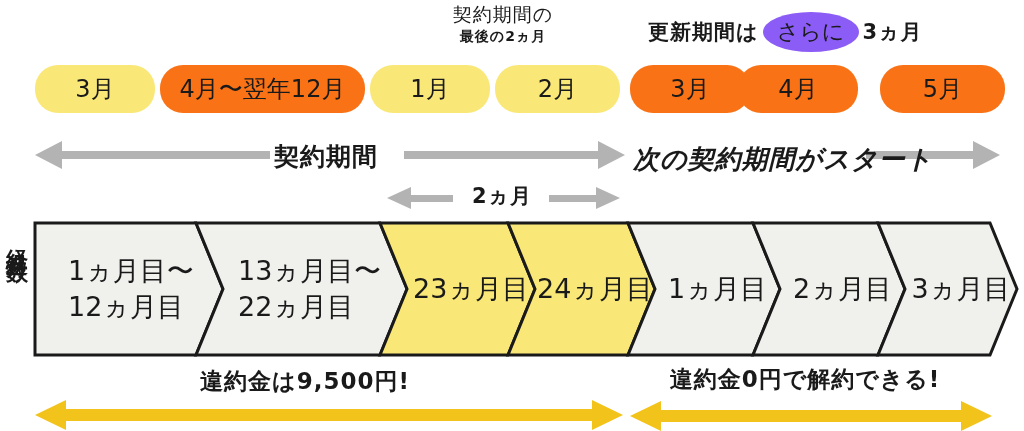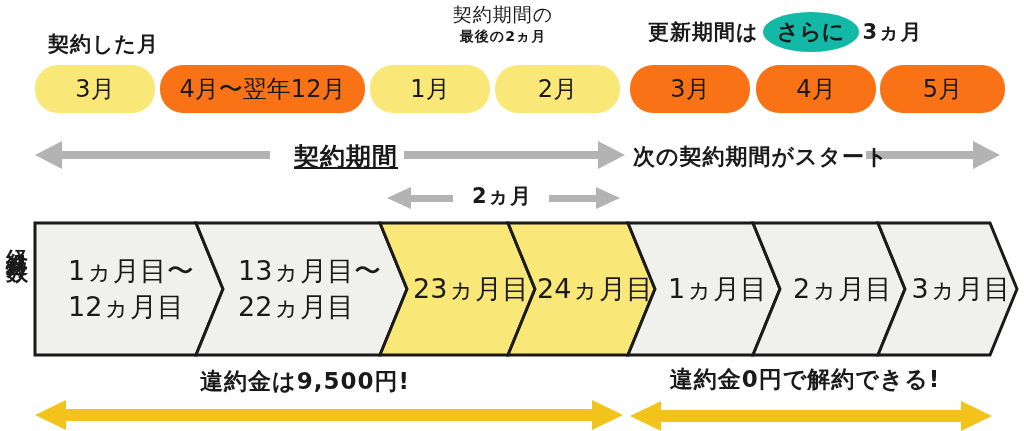--- a/index.html
+++ b/index.html
@@ -18,22 +18,22 @@
   .month-yellow{background:#F9E878;}
   .chev-label{
     position:absolute;top:220px;height:138px;display:flex;flex-direction:column;
     justify-content:center;font-size:27px;line-height:36px;font-weight:500;
   }
   .chev-center{align-items:center;}
   .chev-left{align-items:flex-start;}
   .arrow-label{font-size:25px;font-weight:600;text-align:center;letter-spacing:1px;white-space:nowrap;}
   .badge{
     display:inline-flex;align-items:center;justify-content:center;
-    background:#14b8a6;border-radius:50%;width:96px;height:40px;
-    font-size:22px;font-weight:700;margin:0 4px;
+    background:#8b5cf6;border-radius:50%;width:96px;height:40px;
+    font-size:22px;font-weight:400;margin:0 4px;
   }
   .vertical-label{
     writing-mode:vertical-rl;text-orientation:upright;
     font-size:22px;font-weight:600;letter-spacing:4px;
   }
   .bottom-label{font-size:23px;font-weight:600;text-align:center;letter-spacing:1px;white-space:nowrap;}
   svg{display:block;}
 </style>
 </head>
 <body>
@@ -76,43 +76,42 @@
       <rect x="60" y="409" width="536" height="12"></rect>
       <polygon points="592,400 623,415 592,430"></polygon>
     </g>
     <g fill="#F2C31A">
       <polygon points="661,401 630,416 661,431"></polygon>
       <rect x="655" y="410" width="310" height="12"></rect>
       <polygon points="961,401 992,416 961,431"></polygon>
     </g>
   </svg>
 
-  <div class="abs note" style="left:48px;top:30px;">契約した月</div>
 
   <div class="abs" style="left:398px;top:2px;width:210px;text-align:center;">
     <div style="font-size:19px;font-weight:400;letter-spacing:1px;">契約期間の</div>
     <div style="font-size:14px;font-weight:600;letter-spacing:1px;">最後の2ヵ月</div>
   </div>
 
   <div class="abs" style="left:648px;top:12px;display:flex;align-items:center;">
     <span class="note">更新期間は</span>
     <span class="badge">さらに</span>
     <span class="note">3ヵ月</span>
   </div>
 
   <div class="month-box month-yellow" style="left:35px;width:120px;">3月</div>
   <div class="month-box month-gray" style="left:160px;width:205px;">4月〜翌年12月</div>
   <div class="month-box month-yellow" style="left:370px;width:120px;">1月</div>
   <div class="month-box month-yellow" style="left:495px;width:125px;">2月</div>
   <div class="month-box month-gray" style="left:630px;width:120px;">3月</div>
-  <div class="month-box month-gray" style="left:756px;width:120px;">4月</div>
+  <div class="month-box month-gray" style="left:738px;width:120px;">4月</div>
   <div class="month-box month-gray" style="left:880px;width:125px;">5月</div>
 
-  <div class="abs arrow-label" style="left:280px;top:140px;width:132px;text-decoration:underline;">契約期間</div>
-  <div class="abs arrow-label" style="left:633px;top:142px;width:228px;font-size:22px;">次の契約期間がスタート</div>
+  <div class="abs arrow-label" style="left:260px;top:140px;width:132px;">契約期間</div>
+  <div class="abs arrow-label" style="left:633px;top:142px;width:228px;font-size:26px;font-style:italic;">次の契約期間がスタート</div>
   <div class="abs arrow-label" style="left:455px;top:182px;width:94px;font-size:21px;">2ヵ月</div>
 
   <div class="abs vertical-label" style="left:2px;top:232px;height:125px;">経過月数</div>
 
   <div class="chev-label chev-left" style="left:68px;width:160px;">
     <span>1ヵ月目〜</span>
     <span>12ヵ月目</span>
   </div>
   <div class="chev-label chev-left" style="left:238px;width:165px;">
     <span>13ヵ月目〜</span>

